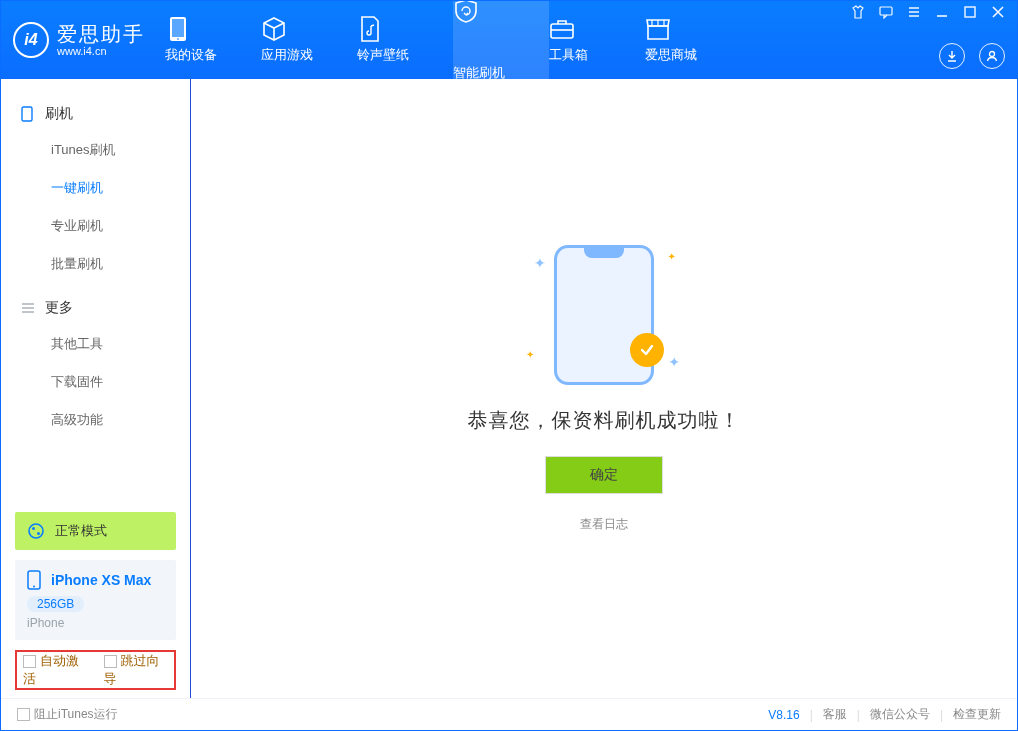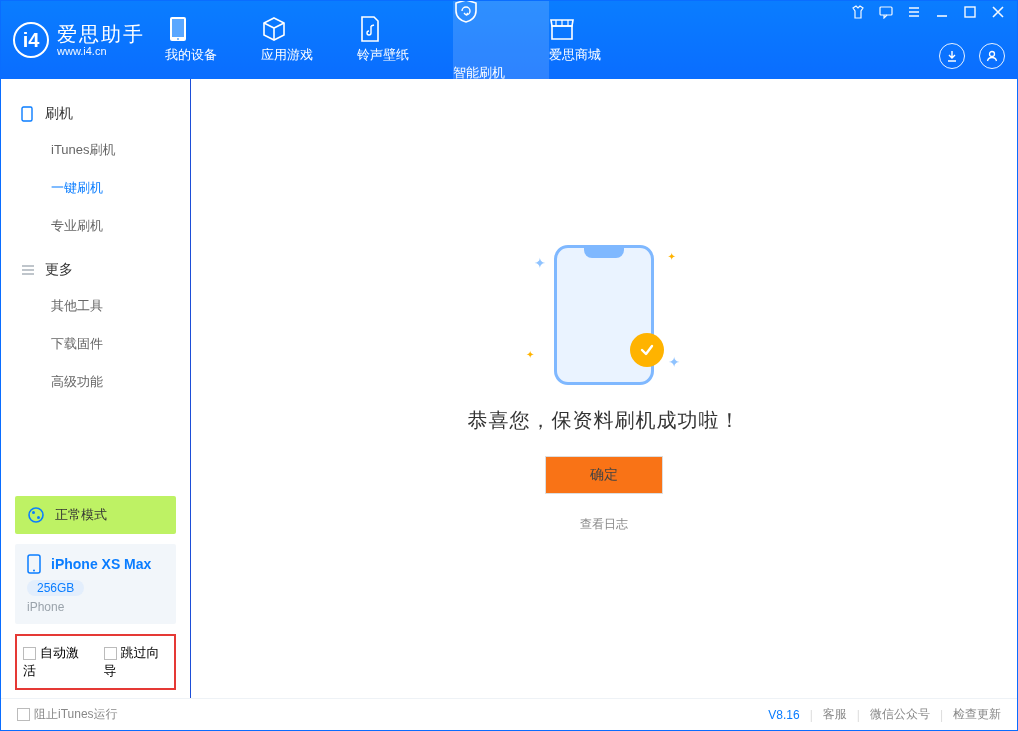--- a/index.html
+++ b/index.html
@@ -1,19 +1,19 @@
 <!DOCTYPE html>
 <html><head>
 <meta charset="utf-8">
 <style>
 * { margin: 0; padding: 0; box-sizing: border-box; font-family: "Microsoft YaHei", "PingFang SC", sans-serif; }
 body { background: #fff; width: 1018px; height: 731px; overflow: hidden; border: 1px solid #0a6dff; }
 .header { background: linear-gradient(to bottom, #0a7dff, #0a6dff); height: 78px; display: flex; align-items: center; padding: 0 12px; color: #fff; position: relative; }
 .logo { display: flex; align-items: center; gap: 8px; margin-right: 20px; }
-.logo-icon { width: 36px; height: 36px; border: 2px solid #fff; border-radius: 50%; display: flex; align-items: center; justify-content: center; font-weight: bold; font-size: 20px; }
+.logo-icon { width: 36px; height: 36px; border: 2px solid #fff; border-radius: 50%; display: flex; align-items: center; justify-content: center; font-weight: bold; font-size: 16px; font-style: italic; }
 .logo-text { display: flex; flex-direction: column; line-height: 1.1; }
 .logo-title { font-size: 20px; font-weight: 500; letter-spacing: 2px; }
 .logo-sub { font-size: 11px; opacity: 0.95; }
 .nav { display: flex; height: 100%; }
 .nav-item { width: 96px; display: flex; flex-direction: column; align-items: flex-start; justify-content: center; gap: 4px; cursor: pointer; font-size: 13px; }
 .nav-item.active { background: rgba(255,255,255,0.15); gap: 40px; }
 .nav-icon { width: 26px; height: 26px; display: flex; align-items: center; justify-content: center; }
 .header-right { position: absolute; right: 12px; top: 0; height: 100%; display: flex; flex-direction: column; justify-content: space-between; align-items: flex-end; padding: 4px 0 10px; }
 .win-controls { display: flex; gap: 14px; font-size: 12px; opacity: 0.95; }
 .win-controls span { cursor: pointer; }
@@ -26,34 +26,34 @@
 .side-group-title { display: flex; align-items: center; gap: 10px; padding: 8px 20px; font-size: 14px; color: #333; }
 .side-group-title .gicon { width: 14px; display: inline-flex; }
 .side-sub { padding: 10px 20px 10px 50px; font-size: 13px; color: #666; cursor: pointer; }
 .side-sub.active { color: #0a7dff; }
 .device-boxes { padding: 10px 14px; }
 .device-box { background: #bef264; border-radius: 2px; padding: 10px 12px; margin-bottom: 10px; font-size: 13px; color: #333; display: flex; align-items: center; gap: 10px; }
 .device-box2 { background: #f2f6fa; border-radius: 2px; padding: 10px 12px; font-size: 13px; color: #333; }
 .dev-title { color: #0a7dff; font-weight: 600; font-size: 14px; }
 .dev-cap { display: inline-block; background: #e3eefc; color: #0a7dff; border-radius: 10px; padding: 1px 10px; font-size: 12px; margin-top: 6px; }
 .dev-type { color: #9aa3ab; font-size: 12px; margin-top: 4px; }
-.bottom-opts { border: 2px solid #e53935; margin: 0 14px 8px; padding: 8px 6px; display: flex; gap: 16px; align-items: center; font-size: 13px; color: #000000; }
+.bottom-opts { border: 2px solid #e53935; margin: 0 14px 8px; padding: 0 6px; display: flex; gap: 16px; align-items: center; font-size: 13px; color: #a16207; }
 .chk { width: 13px; height: 13px; border: 1px solid #bbb; display: inline-block; vertical-align: middle; margin-right: 4px; }
 .main { flex: 1; display: flex; flex-direction: column; align-items: center; justify-content: center; gap: 22px; }
 .phone-illus { position: relative; width: 100px; height: 140px; }
 .phone-frame { position: absolute; inset: 0; border: 3px solid #7fb8ff; border-radius: 14px; background: #eaf3ff; }
 .phone-notch { position: absolute; top: 3px; left: 50%; transform: translateX(-50%); width: 40px; height: 10px; background: #7fb8ff; border-radius: 0 0 8px 8px; }
 .check-badge { position: absolute; right: -10px; bottom: 18px; width: 34px; height: 34px; background: #ffb300; border-radius: 50%; display: flex; align-items: center; justify-content: center; }
 .sparkle { position: absolute; color: #8fc3ff; font-size: 14px; }
 .sparkle.tl { top: 10px; left: -20px; }
 .sparkle.bl { bottom: 25px; left: -28px; font-size: 10px; color: #ffb300; }
 .sparkle.tr { top: 6px; right: -22px; font-size: 10px; color: #ffb300; }
 .sparkle.br { bottom: 15px; right: -26px; }
 .msg { font-size: 20px; color: #333; letter-spacing: 1px; }
-.ok-btn { border: 1px solid #ddd; background: #f97316; padding: 9px 44px; font-size: 14px; color: #444; cursor: pointer; }
+.ok-btn { border: 1px solid #ddd; background: #84cc16; padding: 9px 44px; font-size: 14px; color: #444; cursor: pointer; }
 .log-link { font-size: 12px; color: #888; cursor: pointer; }
 .footer { height: 32px; border-top: 1px solid #eef2f6; display: flex; align-items: center; padding: 0 16px; font-size: 12px; color: #888; }
 .footer .left { display: flex; align-items: center; gap: 6px; }
 .footer .right { margin-left: auto; display: flex; align-items: center; gap: 10px; }
 .footer .sep { color: #ddd; }
 .ver { color: #0a7dff; }
 svg { display: block; }
 </style>
 </head>
 <body>
@@ -98,20 +98,30 @@
     </div>
     <div class="nav-item active">
       <span class="nav-icon">
           <svg width="26" height="26" viewBox="0 0 26 26">
             <path d="M13 2 L23 5 V13 C23 19 18 23 13 24 C8 23 3 19 3 13 V5 Z" fill="none" stroke="#fff" stroke-width="1.6"></path>
             <path d="M9 13 A4 4 0 1 1 13 17" fill="none" stroke="#fff" stroke-width="1.4"></path>
             <path d="M13 17 L11 15 M13 17 L15 15" stroke="#fff" stroke-width="1.4"></path>
           </svg>
         </span>
       <span>智能刷机</span>
+    </div>
+    <div class="nav-item">
+      <span class="nav-icon">
+          <svg width="26" height="22" viewBox="0 0 26 22">
+            <rect x="2" y="6" width="22" height="14" rx="2" fill="none" stroke="#fff" stroke-width="1.6"></rect>
+            <path d="M9 6 V3 H17 V6" fill="none" stroke="#fff" stroke-width="1.6"></path>
+            <path d="M2 12 H24" stroke="#fff" stroke-width="1.6"></path>
+          </svg>
+        </span>
+      <span>工具箱</span>
     </div>
     <div class="nav-item">
       <span class="nav-icon">
           <svg width="26" height="24" viewBox="0 0 26 24">
             <path d="M3 9 H23 V22 H3 Z" fill="none" stroke="#fff" stroke-width="1.6"></path>
             <path d="M2 3 H24 L23 9 H3 Z" fill="none" stroke="#fff" stroke-width="1.6"></path>
             <path d="M7 3 V9 M13 3 V9 M19 3 V9" stroke="#fff" stroke-width="1.2"></path>
           </svg>
         </span>
       <span>爱思商城</span>
@@ -175,20 +185,21 @@
           <span class="gicon">
               <svg width="12" height="16" viewBox="0 0 12 16">
                 <rect x="1" y="1" width="10" height="14" rx="1.5" fill="none" stroke="#0a7dff" stroke-width="1.4"></rect>
               </svg>
             </span>
           <span>刷机</span>
         </div>
         <div class="side-sub">iTunes刷机</div>
         <div class="side-sub active">一键刷机</div>
         <div class="side-sub">专业刷机</div>
+        <div class="side-sub">批量刷机</div>
       </div>
       <div class="side-group">
         <div class="side-group-title">
           <span class="gicon">
               <svg width="14" height="12" viewBox="0 0 14 12">
                 <path d="M1 2 H13 M1 6 H13 M1 10 H13" stroke="#aab3bb" stroke-width="1.4"></path>
               </svg>
             </span>
           <span>更多</span>
         </div>

